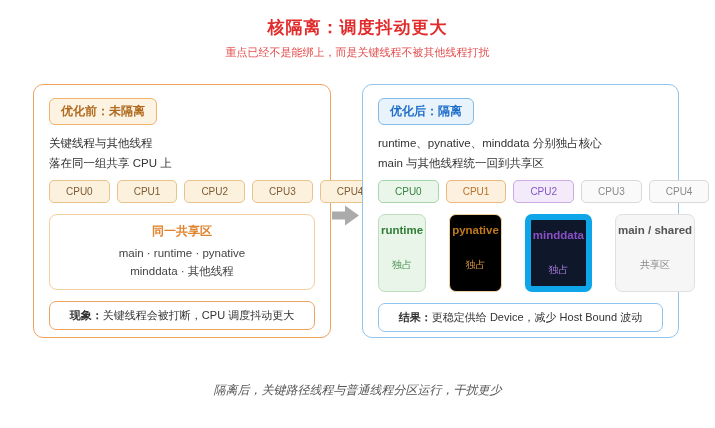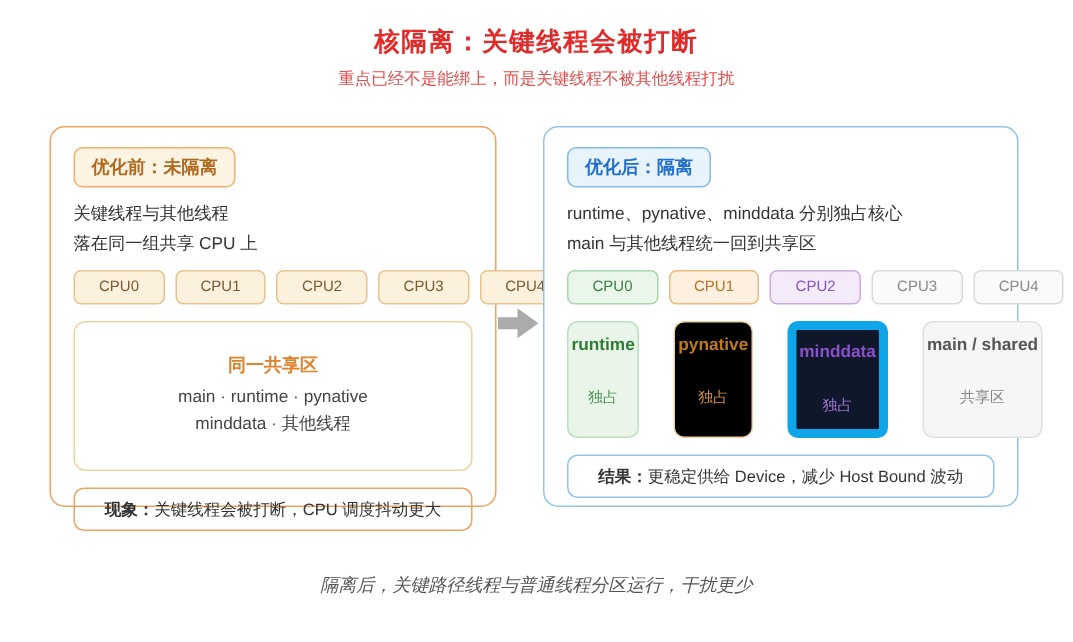--- a/index.html
+++ b/index.html
@@ -39,21 +39,21 @@
     flex:1; text-align:right; padding:5px 16px;
     font-size:10px; border-radius:5px; white-space:nowrap;
   }
   .chip-warm   { background:#fcf1dd; border:1px solid #e9c28e; color:#7c5a33; }
   .chip-green  { background:#eaf6ea; border:1px solid #a8d5aa; color:#38823f; }
   .chip-orange { background:#fdf0de; border:1px solid #eeb97d; color:#b5722a; }
   .chip-purple { background:#f3ebfa; border:1px solid #cdaae6; color:#8655c5; }
   .chip-gray   { background:#fafafa; border:1px solid #d9d9d9; color:#8a8a8a; }
   .shared-box {
     border:1px solid #f4d09e; border-radius:8px;
-    text-align:center; padding:20px 6px; margin-bottom:11px;
+    text-align:center; padding:8px 6px; margin-bottom:11px;
   }
   .shared-title { color:#e0832c; font-weight:bold; font-size:12px; margin-bottom:4px; }
   .shared-line  { font-size:11.5px; color:#444; line-height:1.6; }
   .cores-row { display:flex; gap:23px; margin-bottom:11px; }
   .core { flex:1; border-radius:7px; text-align:center; padding:9px 2px; }
   .core-main { flex:1.55; }
   .core-green  { background:#eaf5e9; border:1px solid #bcdebd; }
   .core-orange { background:#000000; border:1px solid #efd0a2; }
   .core-purple { background:#0f172a; border:6px solid #0ea5e9; }
   .core-gray   { background:#f6f6f6; border:1px solid #e0e0e0; }
@@ -72,21 +72,21 @@
   .note-after  { border:1px solid #92c3ea; }
   .arrow { position:absolute; left:332px; top:205px; width:27px; height:21px; }
   .caption {
     position:absolute; top:382px; left:0; width:100%;
     text-align:center; font-size:12px; color:#555; font-style:italic;
   }
 </style>
 </head>
 <body>
 
-<div class="title">核隔离：关键线程会被打断</div>
+<div class="title">核隔离：调度抖动更大</div>
 <div class="subtitle">重点已经不是能绑上，而是关键线程不被其他线程打扰</div>
 
 <div class="panel panel-before">
   <div class="badge badge-before">优化前：未隔离</div>
   <div class="desc">
     <div>关键线程与其他线程</div>
     <div>落在同一组共享 CPU 上</div>
   </div>
   <div class="cpu-row">
     <span class="chip chip-warm">CPU0</span>

